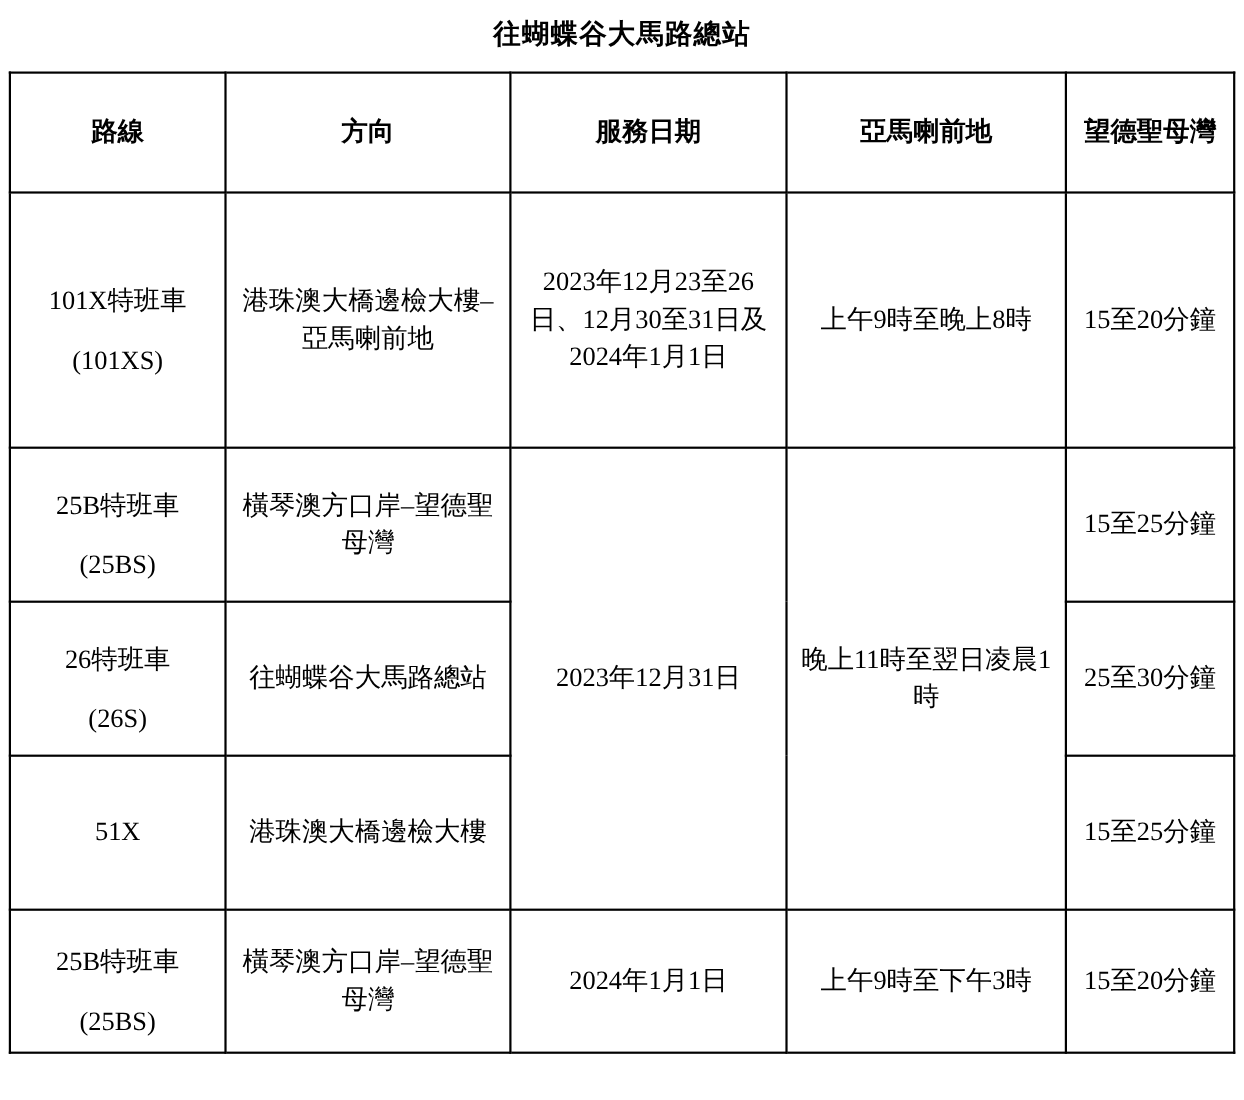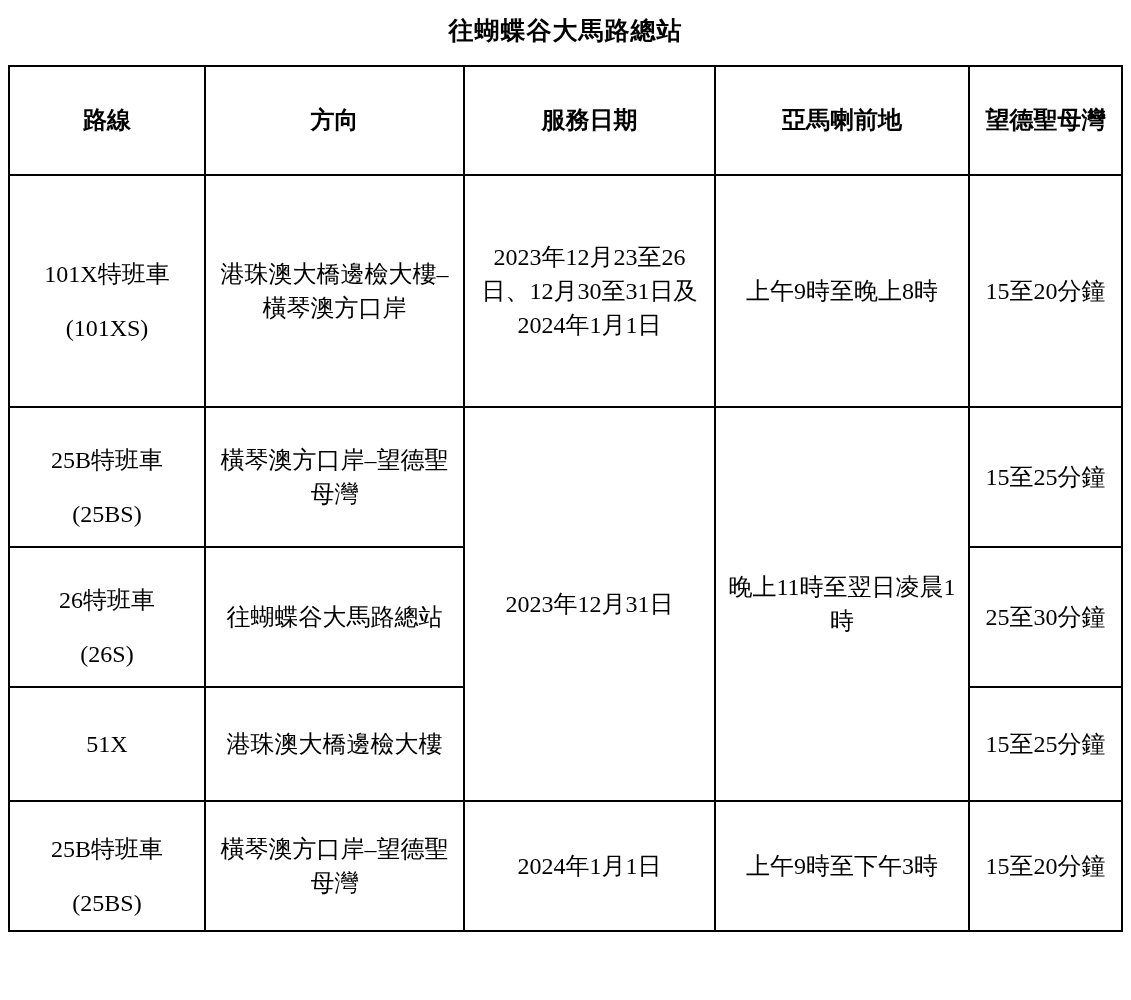--- a/index.html
+++ b/index.html
@@ -53,21 +53,21 @@
   }
   .col-route   { width: 196px; }
   .col-dir     { width: 259px; }
   .col-date    { width: 251px; }
   .col-time    { width: 254px; }
   .col-freq    { width: 153px; }
 
   .r1 td { height: 232px; }
   .r2 td { height: 140px; }
   .r3 td { height: 140px; }
-  .r4 td { height: 114px; }
+  .r4 td { height: 140px; }
   .r5 td { height: 128px; }
 
   .cell-line { display: block; margin-top: 20px; }
 </style>
 </head>
 <body>
 
 <div class="page">
 
   <div class="title">往蝴蝶谷大馬路總站</div>
@@ -88,21 +88,21 @@
         <th>亞馬喇前地</th>
         <th>望德聖母灣</th>
       </tr>
     </thead>
     <tbody>
       <tr class="r1">
         <td>
             <span class="cell-line">101X特班車</span>
             <span class="cell-line">(101XS)</span>
           </td>
-        <td>港珠澳大橋邊檢大樓–橫琴澳方口岸</td>
+        <td>港珠澳大橋邊檢大樓–亞馬喇前地</td>
         <td>2023年12月23至26日、12月30至31日及2024年1月1日</td>
         <td>上午9時至晚上8時</td>
         <td>15至20分鐘</td>
       </tr>
       <tr class="r2">
         <td>
             <span class="cell-line">25B特班車</span>
             <span class="cell-line">(25BS)</span>
           </td>
         <td>橫琴澳方口岸–望德聖母灣</td>

